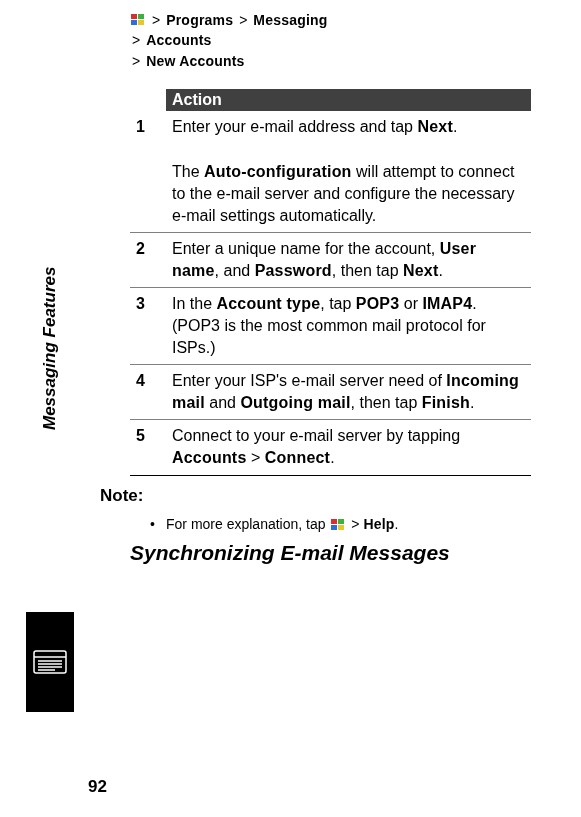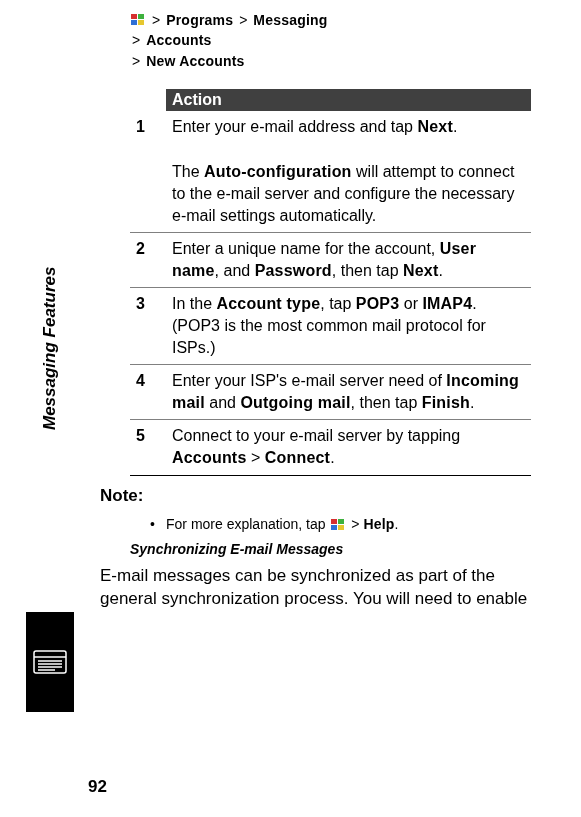--- a/index.html
+++ b/index.html
@@ -107,21 +107,21 @@
       margin-bottom: 8px;
     }
     .nested-bullet::before {
       content: "•";
       position: absolute;
       left: 0;
     }
     .section-heading {
       font-style: italic;
       font-weight: bold;
-      font-size: 14px;
+      font-size: 21px;
       margin: 6px 0 8px 0;
     }
     .body-para {
       font-size: 17px;
       line-height: 1.35;
       margin-left: -30px;
     }
     
     .side-tab {
       position: absolute;
@@ -252,21 +252,20 @@
               <rect x="8" y="1" width="6" height="5" fill="#3db13d"></rect>
               <rect x="1" y="7" width="6" height="5" fill="#2e6fd6"></rect>
               <rect x="8" y="7" width="6" height="5" fill="#e6c72e"></rect>
             </g>
           </svg>
       </span><span> &gt; </span><span class="bold-cond">Help</span><span>.</span>
     </li>
   </ul>
 
   <div class="section-heading">Synchronizing E-mail Messages</div>
-  <div class="body-para">E-mail messages can be synchronized as part of the general synchronization process. You will need to enable</div>
 </div>
 
 <div class="side-tab">Messaging Features</div>
 
 <div class="black-tab">
   <svg width="38" height="34" viewBox="0 0 38 34" fill="none" stroke="#fff" stroke-width="1.5">
     <rect x="3" y="6" width="32" height="22" rx="2"></rect>
     <line x1="3" y1="12" x2="35" y2="12"></line>
     <line x1="7" y1="16" x2="31" y2="16"></line>
     <line x1="7" y1="19" x2="31" y2="19"></line>

